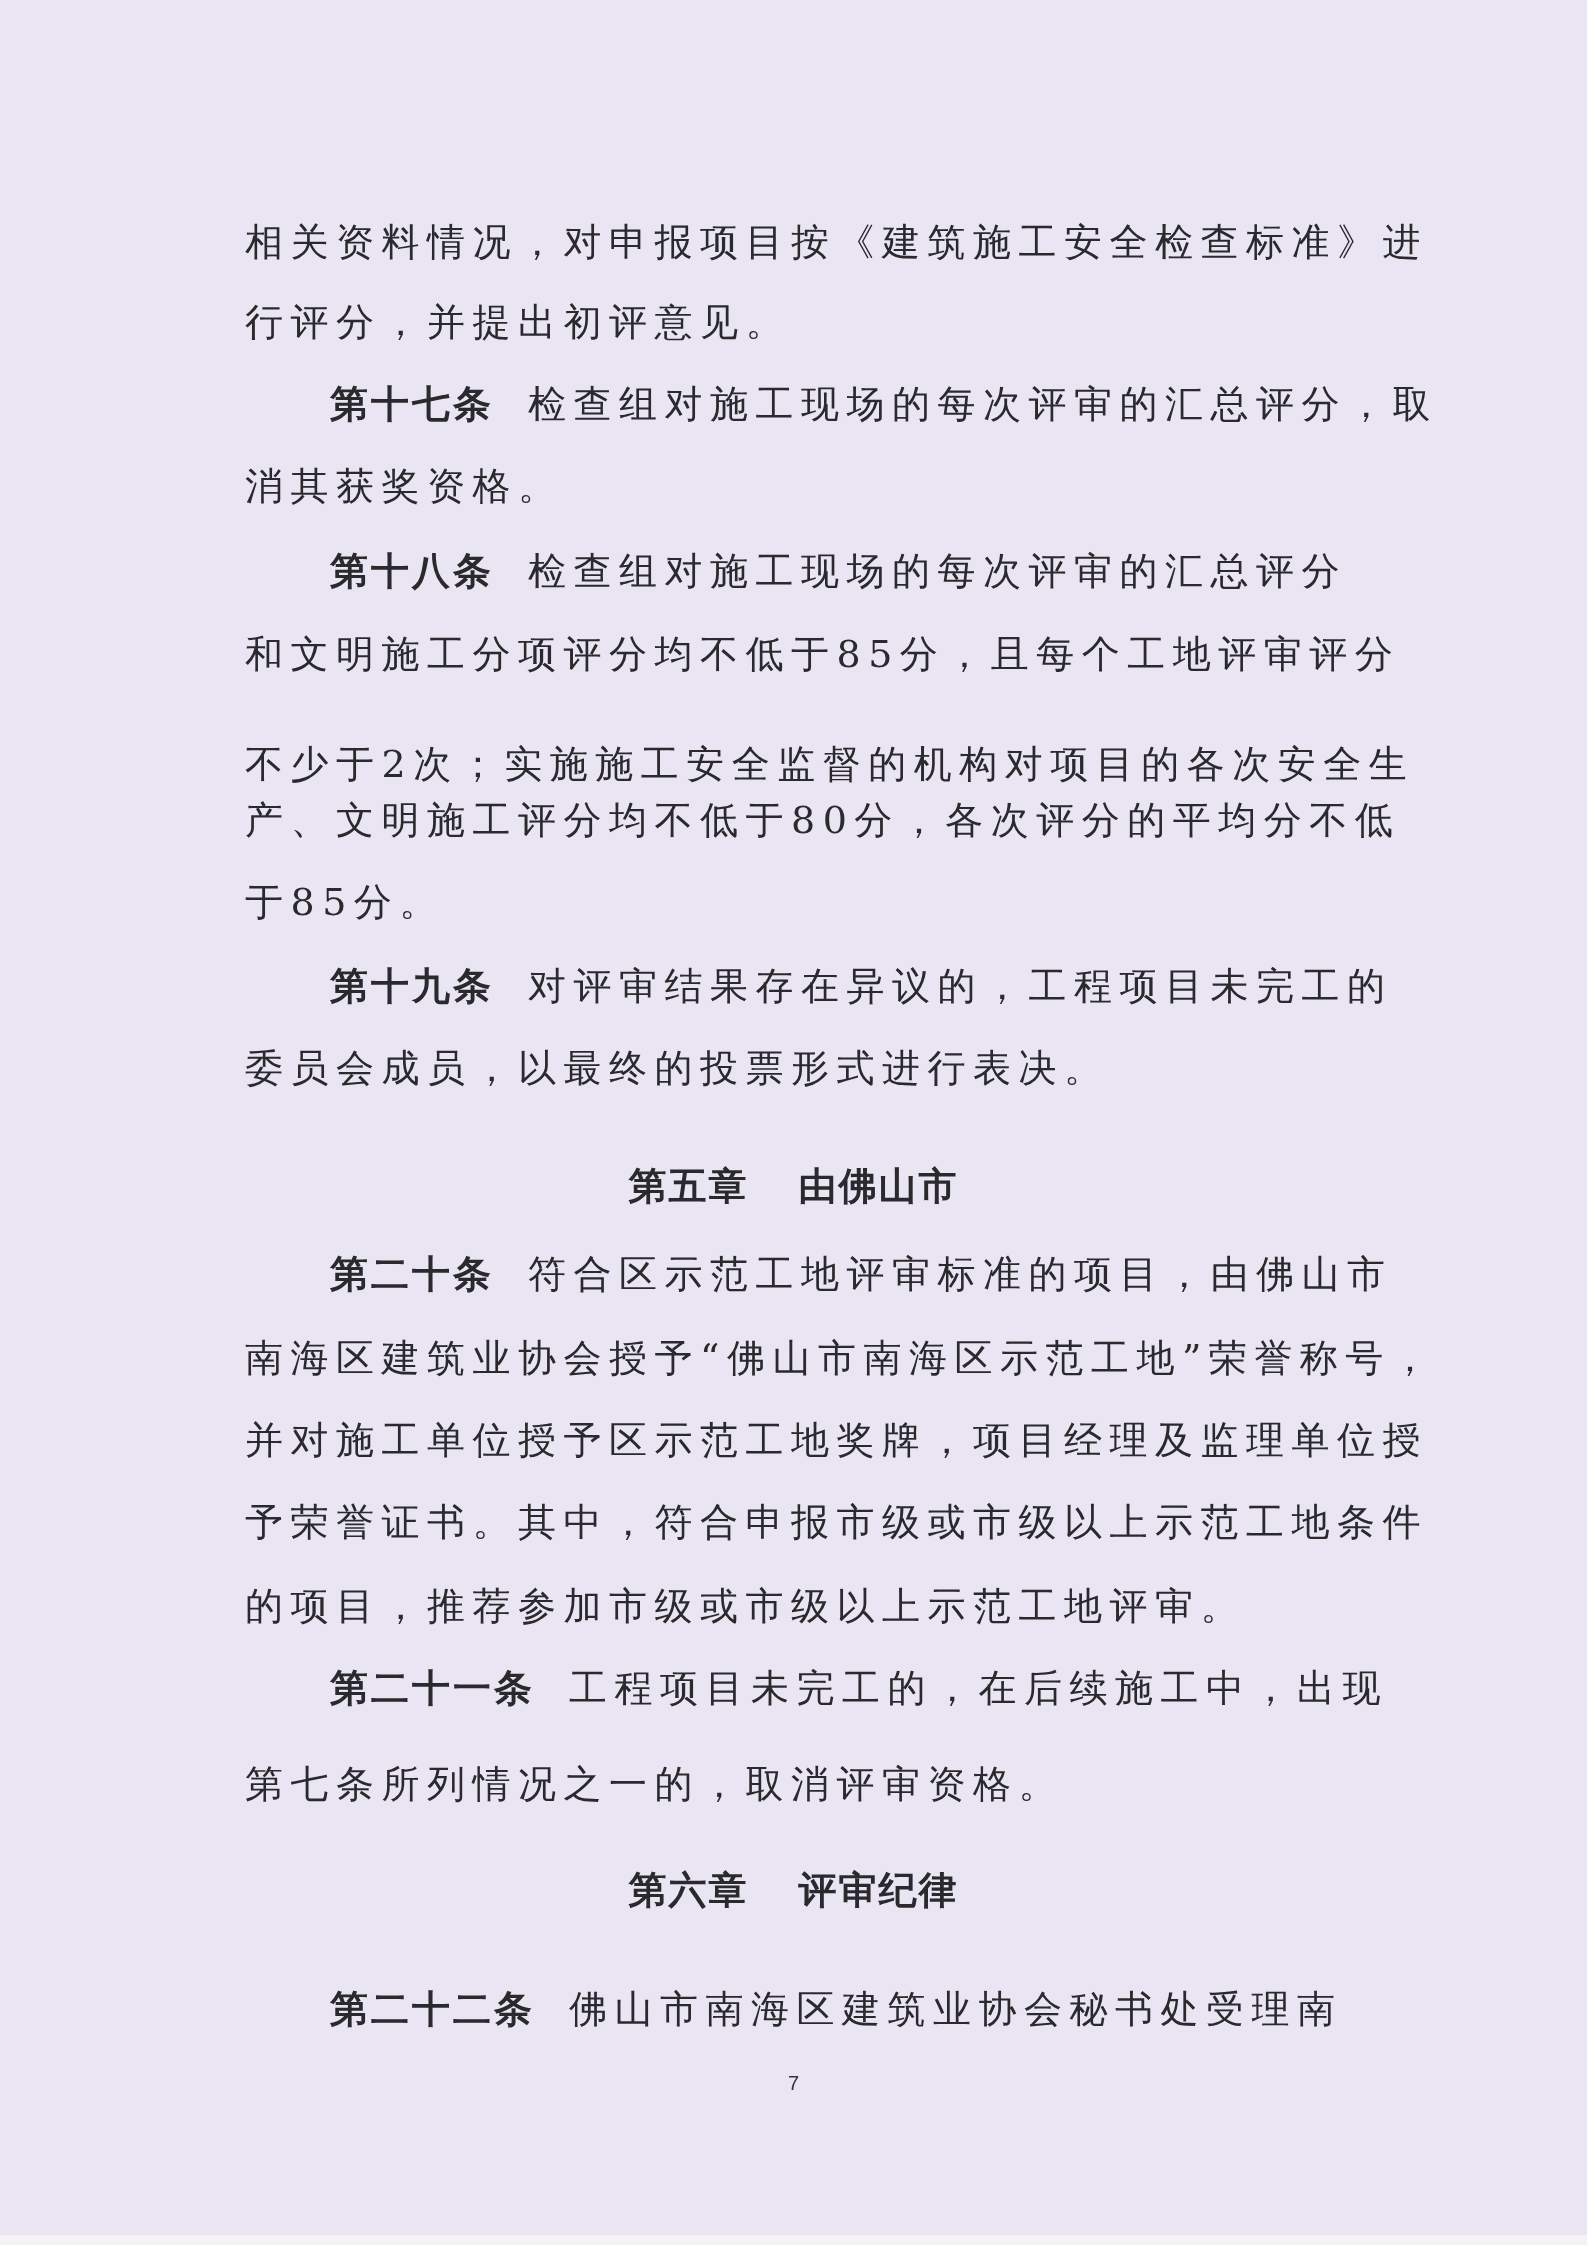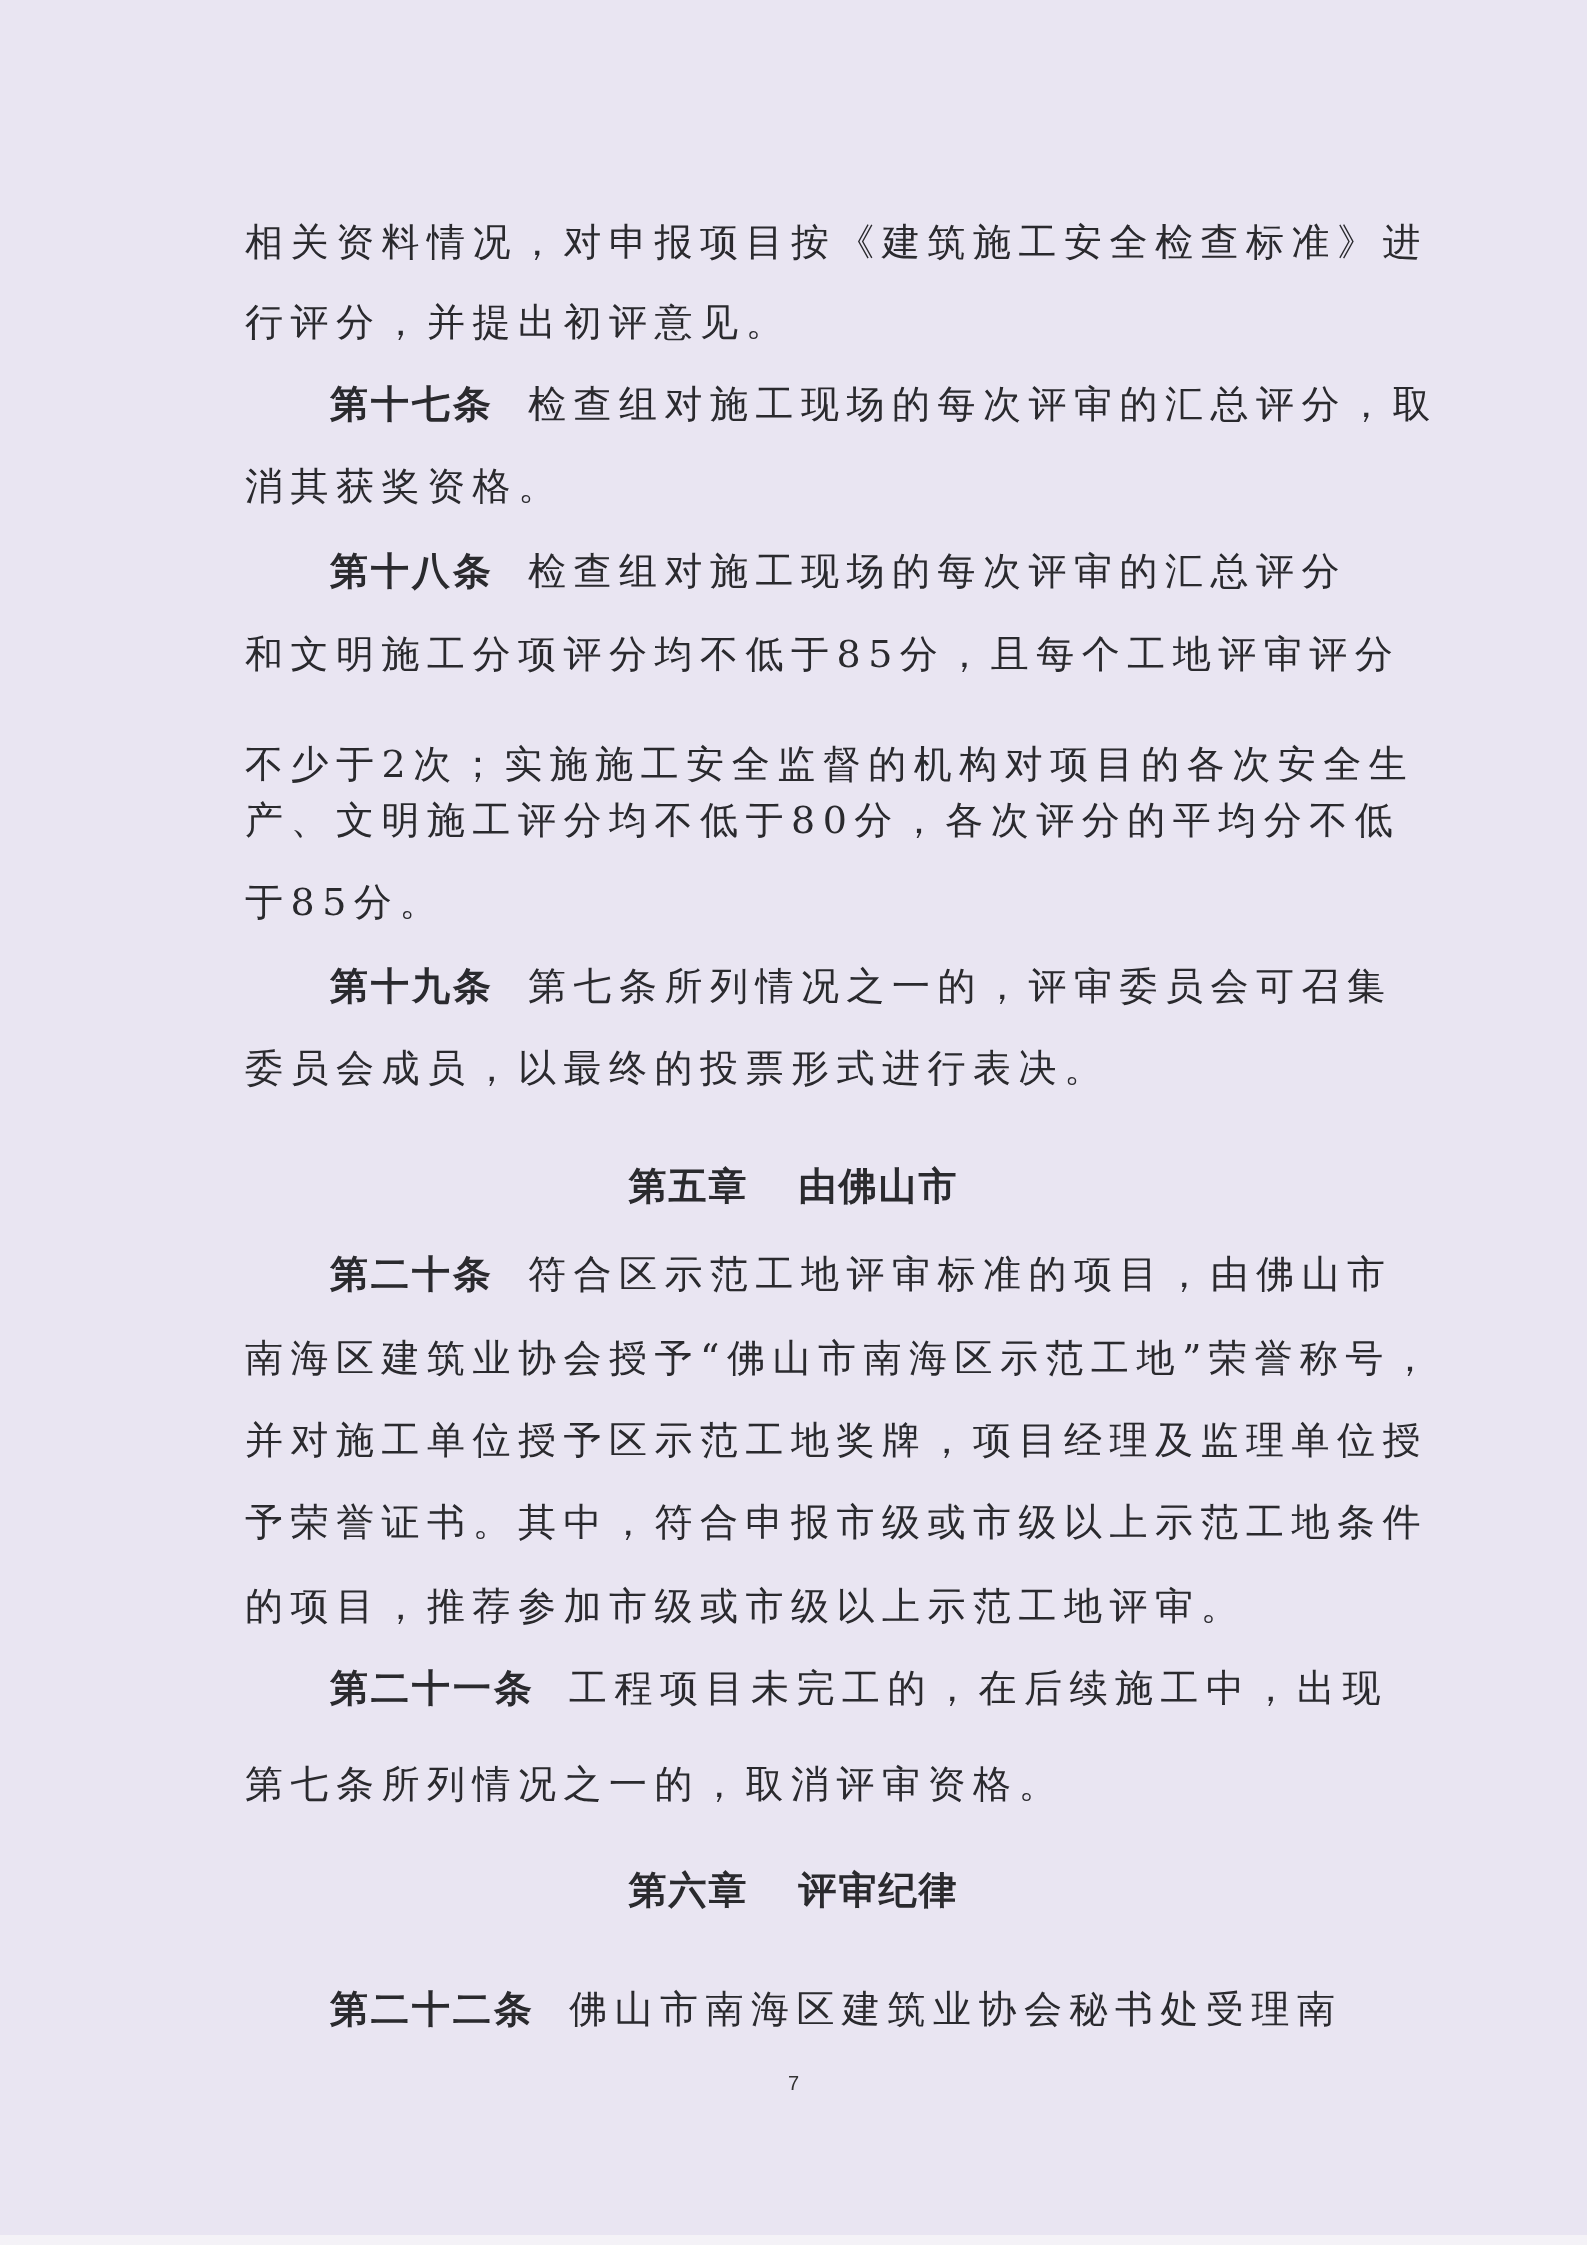--- a/index.html
+++ b/index.html
@@ -44,21 +44,21 @@
 
   <div class="line indent" style="top:547px;">
     <span class="art">第十八条</span><span>检查组对施工现场的每次评审的汇总评分</span>
   </div>
   <div class="line" style="top:630px;">和文明施工分项评分均不低于85分，且每个工地评审评分</div>
   <div class="line" style="top:712px;margin-top:28px;">不少于2次；实施施工安全监督的机构对项目的各次安全生</div>
   <div class="line" style="top:796px;">产、文明施工评分均不低于80分，各次评分的平均分不低</div>
   <div class="line" style="top:878px;">于85分。</div>
 
   <div class="line indent" style="top:962px;">
-    <span class="art">第十九条</span><span>第七条所列情况之一的，评审委员会可召集</span>
+    <span class="art">第十九条</span><span>对评审结果存在异议的，工程项目未完工的</span>
   </div>
   <div class="line" style="top:1044px;">委员会成员，以最终的投票形式进行表决。</div>
 
   <div class="chapter" style="top:1162px;">
     <span>第五章</span><span class="gap"></span><span>由佛山市</span>
   </div>
 
   <div class="line indent" style="top:1250px;">
     <span class="art">第二十条</span><span>符合区示范工地评审标准的项目，由佛山市</span>
   </div>

